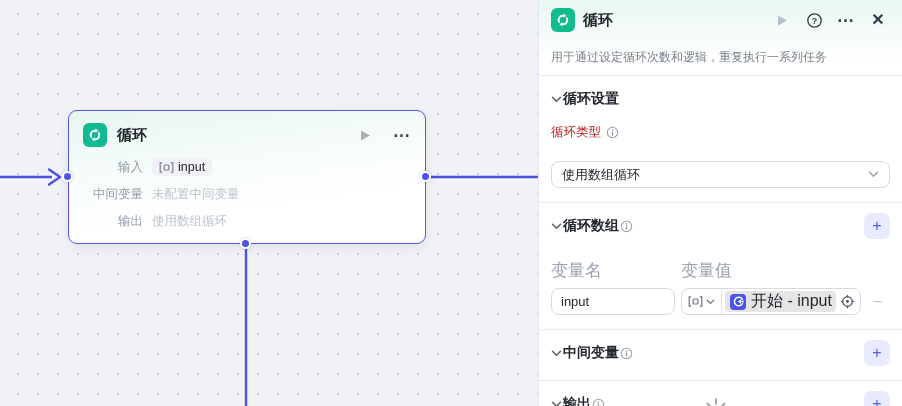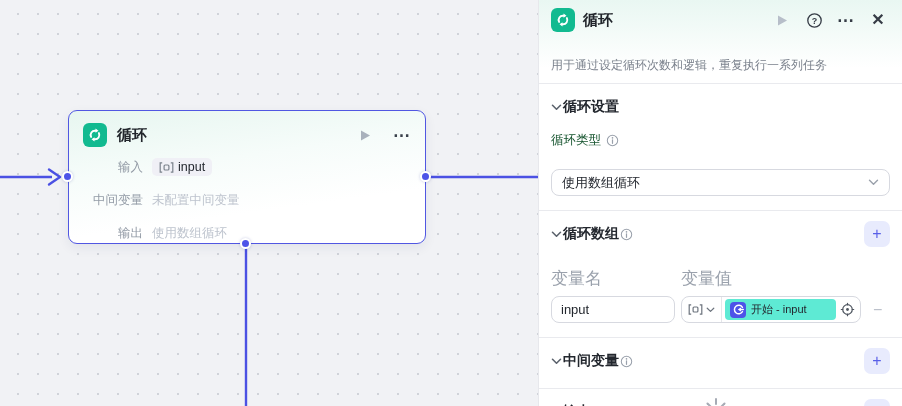--- a/index.html
+++ b/index.html
@@ -15,68 +15,68 @@
   .node { position:absolute; left:68px; top:110px; width:358px; height:134px;
     border:1.5px solid #5157e2; border-radius:9px;
     background:linear-gradient(172deg,#e7f6f0 0%,#f6fcfa 38%,#ffffff 70%);
     box-shadow:0 4px 12px rgba(35,46,89,.07); }
   .node-header { display:flex; align-items:center; height:32px; margin:8px 14px 0 14px; gap:10px; }
   .node-icon { width:24px; height:24px; border-radius:6px; background:#12ba90; flex:none;
     display:flex; align-items:center; justify-content:center; }
   .node-title { font-size:15px; font-weight:700; color:#21252b; margin-right:auto; }
   .node-play { display:flex; align-items:center; margin-right:12px; }
   .node-more { font-size:17px; font-weight:700; color:#3a414b; letter-spacing:1px; line-height:1; }
-  .node-body { margin-top:6px; display:flex; flex-direction:column; gap:13px; }
+  .node-body { margin-top:6px; display:flex; flex-direction:column; gap:7px; }
   .node-row { display:flex; align-items:center; min-height:20px; }
   .node-row-label { width:74px; flex:none; text-align:right; color:#929aa5; font-size:12.5px; }
   .node-row-value { margin-left:9px; display:flex; align-items:center; }
   .node-tag { display:inline-flex; align-items:center; gap:4px; background:#f0f0f6;
     border-radius:5px; padding:2px 7px; font-size:12.5px; color:#23272e; }
   .muted { color:#bdc3cd; font-size:12.5px; }
   .port { position:absolute; width:11px; height:11px; border-radius:50%;
     background:#4d53e8; border:2px solid #ffffff; box-shadow:0 0 3px rgba(40,50,150,.25); }
 
   
   .panel { position:absolute; top:0; right:0; width:364px; height:406px; background:#fff;
     border-left:1px solid #e7e8ec; display:flex; flex-direction:column; }
   .panel-top { background:linear-gradient(180deg,#e9f7f2 0%,rgba(255,255,255,0) 82%);
     padding:7px 12px 10px 12px; }
   .panel-title-row { display:flex; align-items:center; gap:8px; height:26px; }
   .panel-title { font-size:15px; font-weight:700; color:#21252b; margin-right:auto; }
   .ph-btn { display:flex; align-items:center; justify-content:center; width:24px; height:24px; }
   .panel-close, .panel-more { font-size:16px; color:#363c46; font-weight:700; line-height:1; }
   .panel-more { font-size:17px; letter-spacing:1px; }
-  .panel-desc { margin-top:24px; font-size:12px; color:#7a818c; line-height:1.35; }
+  .panel-desc { margin-top:16px; font-size:12px; color:#7a818c; line-height:1.35; }
   .divider { height:1px; background:#e9eaee; flex:none; }
 
   .section { padding:10px 12px 14px 12px; }
   .sec-head { display:flex; align-items:center; gap:1px; height:26px; }
   .chev { display:flex; align-items:center; }
   .sec-title { font-size:14px; font-weight:700; color:#23272e; }
   .info { display:flex; align-items:center; color:#99a0ab; }
   .add-btn { margin-left:auto; width:26px; height:26px; border-radius:7px; background:#e8ebfd;
     color:#585fe8; font-size:16px; display:flex; align-items:center; justify-content:center;
     border:none; cursor:pointer; line-height:1; }
   .field-label { margin-top:12px; display:flex; gap:5px;
-    font-size:12.5px; color:#14532d; }
+    font-size:12.5px; color:#b91c1c; }
   .select { margin-top:20px; height:27px; border:1px solid #d7d9e0; border-radius:8px;
     display:flex; align-items:center; justify-content:space-between; padding:0 10px;
     font-size:13px; color:#23272e; background:#fff; cursor:pointer; }
   .cols { display:flex; margin-top:20px; font-size:17px; color:#9aa1ac; }
   .col-name { width:130px; flex:none; }
   .row-fields { display:flex; align-items:center; margin-top:6px; }
   .name-input { width:124px; height:27px; border:1px solid #d7d9e0; border-radius:8px;
     padding:0 9px; font-size:13px; color:#23272e; background:#fff; margin-right:6px;
     outline:none; font-family:"Liberation Sans", sans-serif; }
   .value-field { width:180px; height:27px; border:1px solid #d7d9e0; border-radius:8px;
     display:flex; align-items:center; background:#fff; overflow:hidden; }
   .vf-type { display:flex; align-items:center; gap:3px; padding:0 6px; color:#6d747e; cursor:pointer; }
   .vf-sep { width:1px; align-self:stretch; background:#e4e6ea; flex:none; }
-  .vf-ref { flex:1; margin:0 2px 0 3px; height:21px; border-radius:4px; background:#5eead4;
-    display:flex; align-items:center; gap:5px; padding:8px 5px; font-size:11px; color:#23272e;
+  .vf-ref { flex:1; margin:0 2px 0 3px; height:21px; border-radius:4px; background:#e5e5e5;
+    display:flex; align-items:center; gap:5px; padding:8px 5px; font-size:16px; color:#23272e;
     white-space:nowrap; overflow:hidden; }
   .start-icon { width:16px; height:16px; border-radius:4px; background:#4d53e8; flex:none;
     display:flex; align-items:center; justify-content:center; }
   .vf-target { padding:0 5px 0 2px; display:flex; align-items:center; color:#4e555f; cursor:pointer; }
   .remove-btn { margin-left:12px; color:#b9bfc9; font-size:16px; line-height:1; cursor:pointer; }
   .sec-grow { flex:1; }
   .spinner { position:absolute; left:701px; top:394px; color:#a6abb5; }
 </style>
 </head>
 <body>

